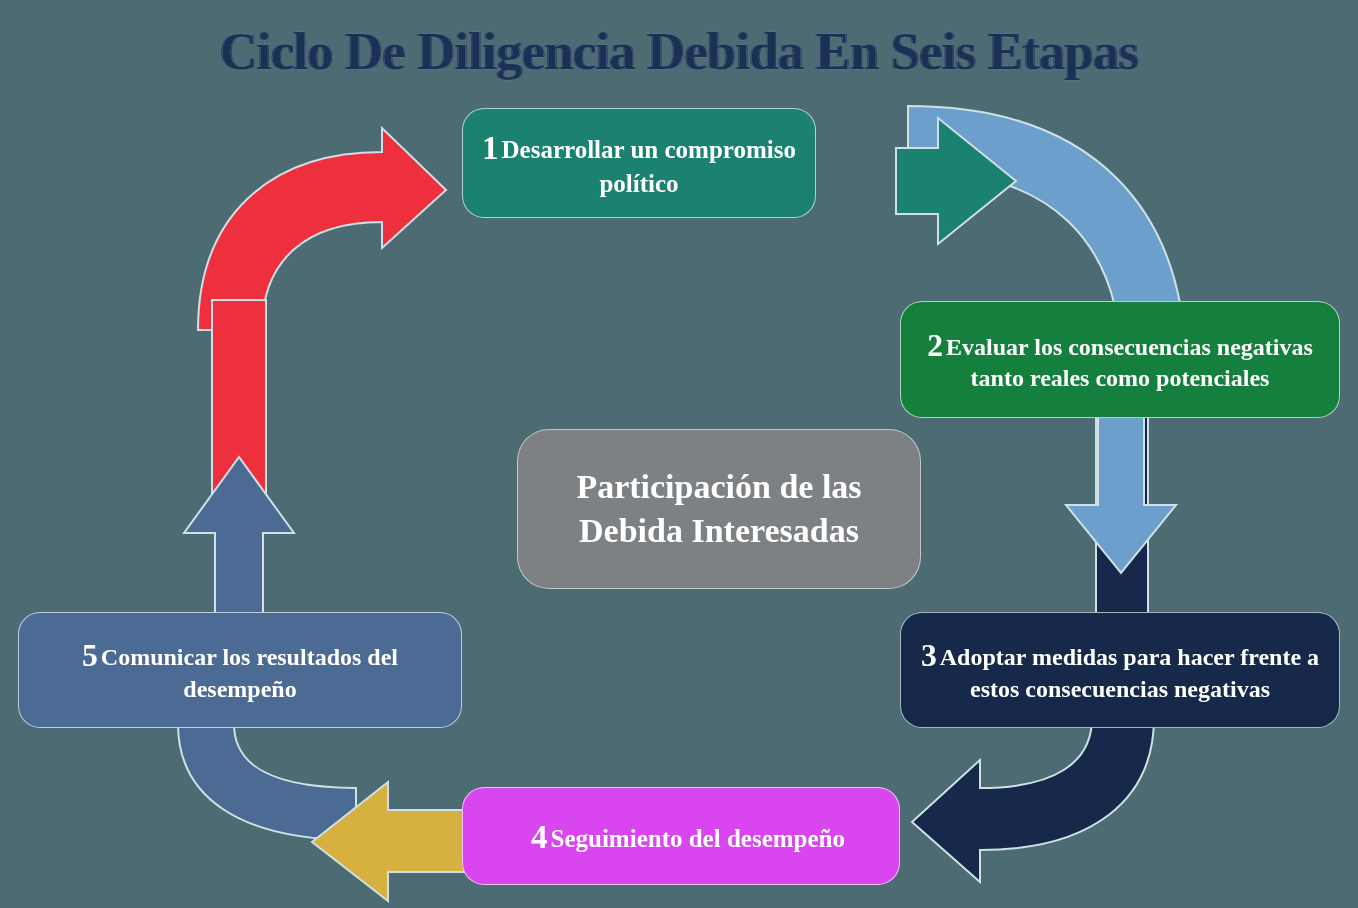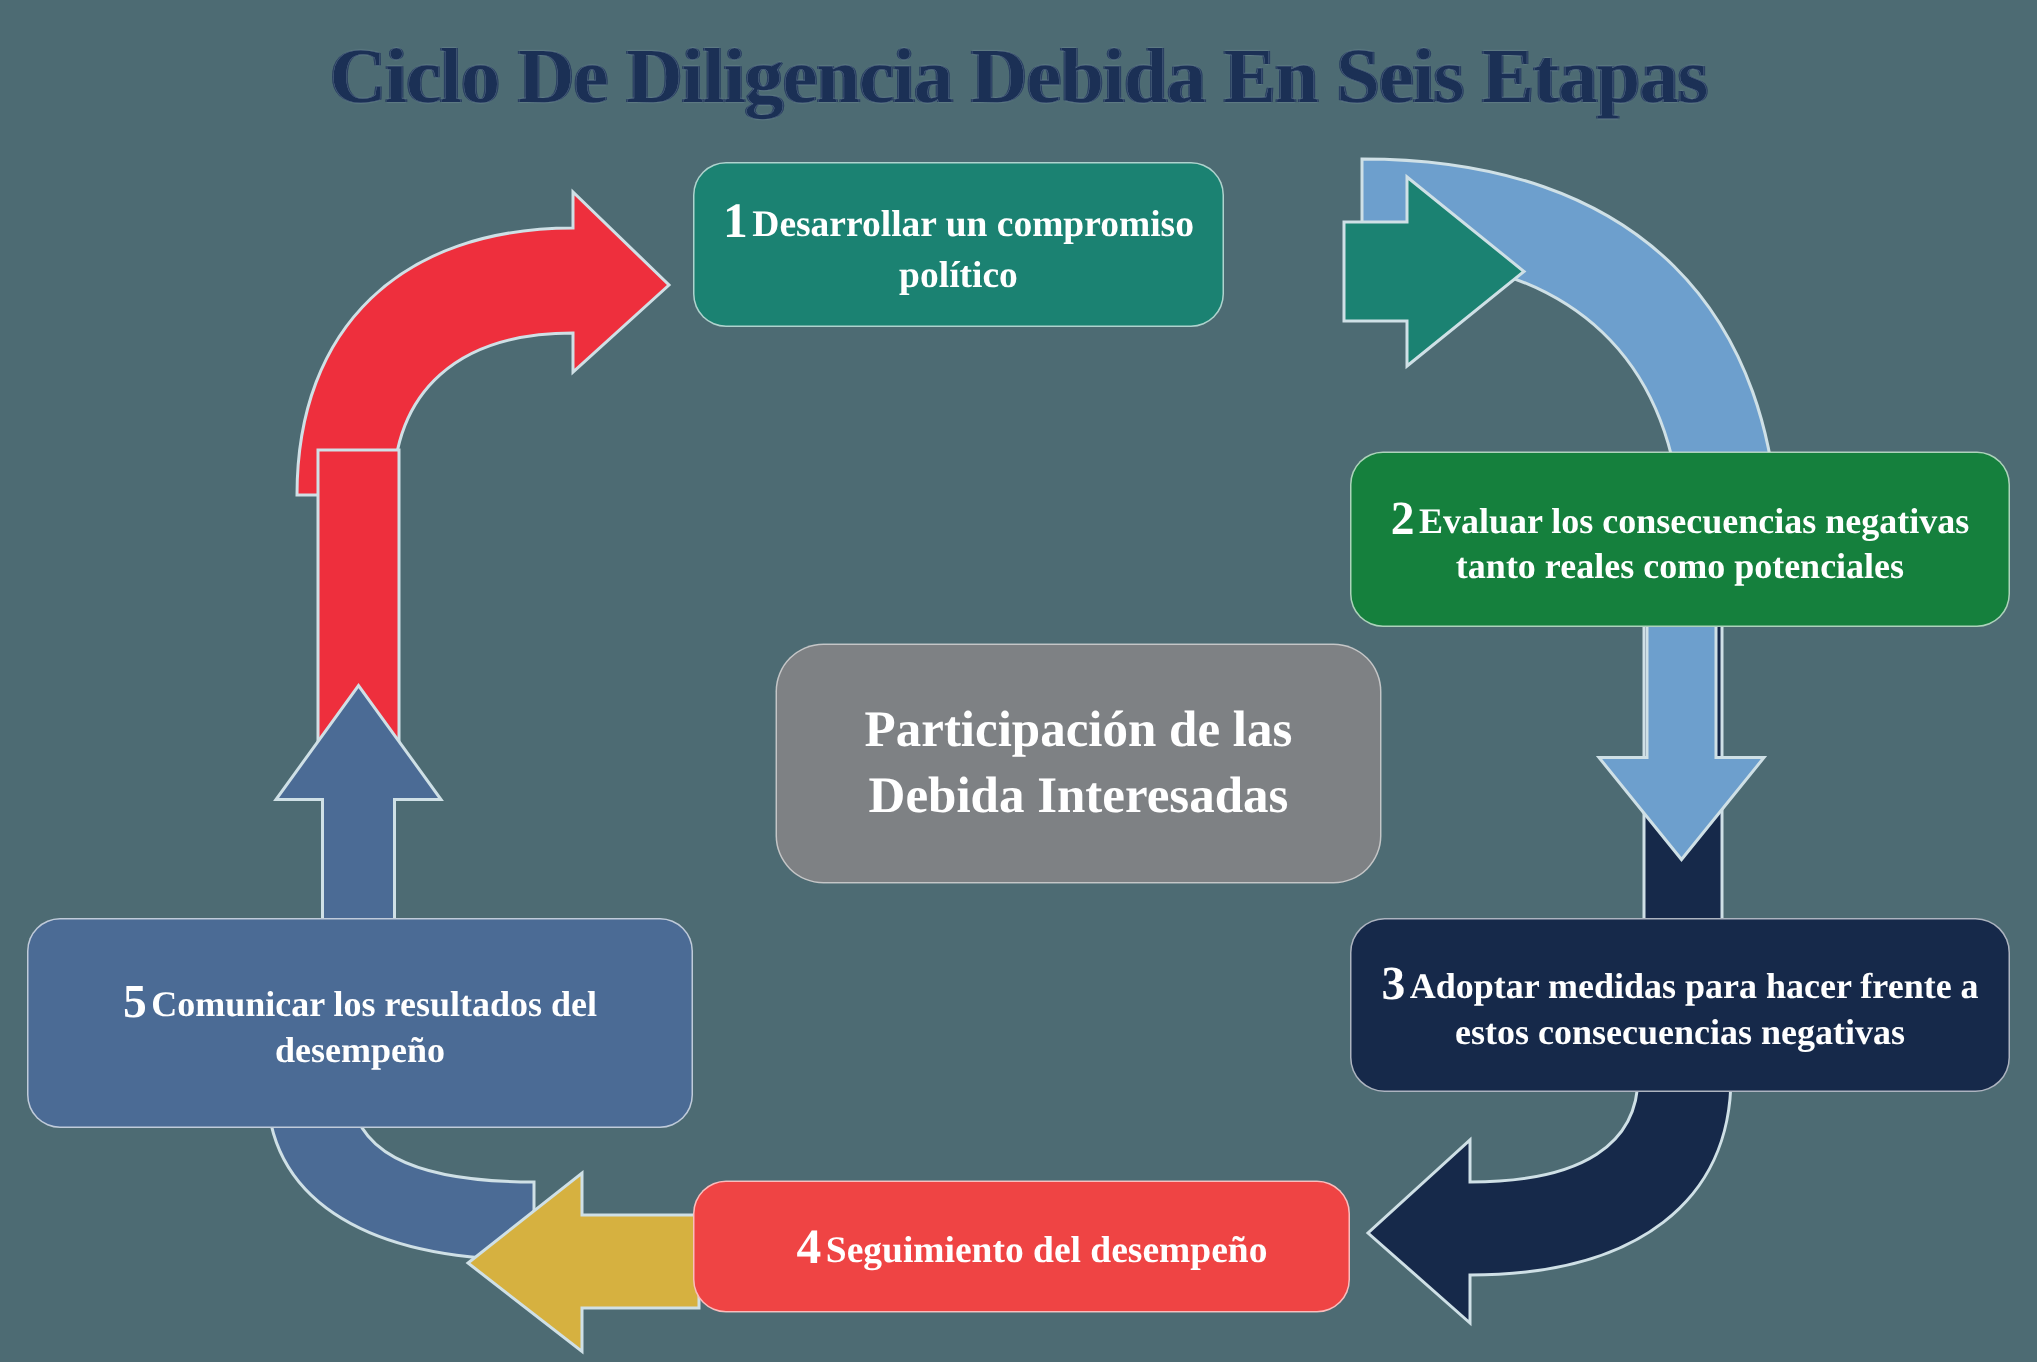--- a/index.html
+++ b/index.html
@@ -58,23 +58,23 @@
     font-size: 1.32em;
     font-weight: bold;
     margin-right: 3px;
     position: relative;
     top: 1px;
   }
   .step .txt { display: inline; }
 
   #step1 { left: 462px;  top: 108px; width: 354px;  height: 110px; background: #1b8272; font-size: 25px; }
   #step2 { left: 900px;  top: 301px; width: 440px;  height: 117px; background: #15803d; font-size: 24px; }
-  #step3 { left: 900px;  top: 612px; width: 440px;  height: 116px; background: #16294a; font-size: 24px; border-radius: 23px; }
-  #step4 { left: 462px;  top: 787px; width: 438px;  height: 88px; background: #ef4444; font-size: 25px; padding-left: 28px; }
-  #step5 { left: 18px;   top: 612px; width: 444px;  height: 140px; background: #4b6b95; font-size: 24px; align-items: center; }
+  #step3 { left: 900px;  top: 612px; width: 440px;  height: 116px; background: #16294a; font-size: 24px; }
+  #step4 { left: 462px;  top: 787px; width: 438px;  height: 98px; background: #d946ef; font-size: 25px; padding-left: 28px; }
+  #step5 { left: 18px;   top: 612px; width: 444px;  height: 116px; background: #4b6b95; font-size: 24px; align-items: center; }
   #step6 { left: 18px;   top: 301px; width: 444px;  height: 117px; background: #ee2f3d; font-size: 24px; }
 
   #center-hub {
     position: absolute;
     left: 481px;
     top: 429px;
     width: 404px;
     height: 160px;
     background: #7e8184;
     border-radius: 32px;

